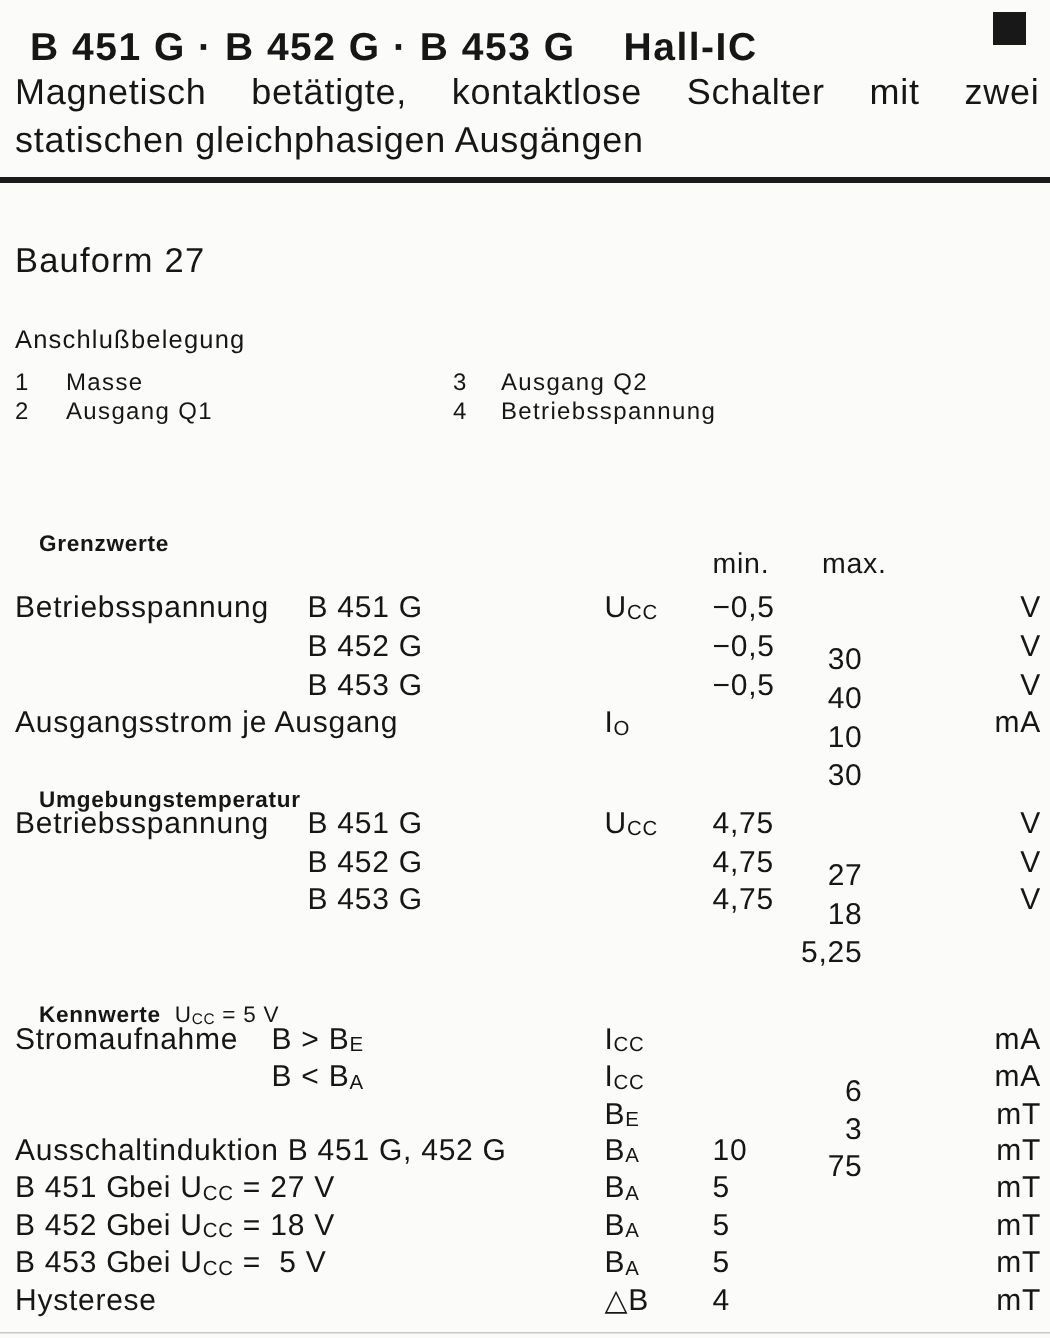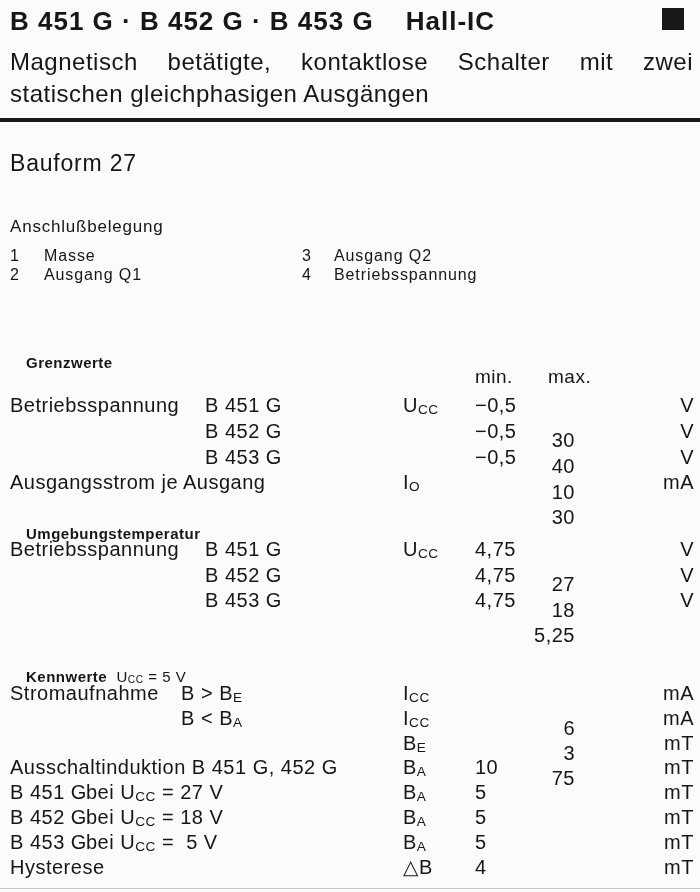--- a/index.html
+++ b/index.html
@@ -8,30 +8,30 @@
   html,body{margin:0;padding:0;}
   body{
     width:700px;height:892px;position:relative;overflow:hidden;
     background:var(--paper);color:var(--ink);
     font-family:"Liberation Sans","DejaVu Sans",sans-serif;
   }
   .b{font-weight:700;}
   sub{font-size:0.68em;vertical-align:-0.14em;letter-spacing:0.5px;}
 
   
-  h1{position:absolute;top:6px;left:10px;margin:0;font-size:26px;font-weight:700;letter-spacing:1px;white-space:pre;}
+  h1{position:absolute;top:6px;left:10px;margin:10px;font-size:26px;font-weight:700;letter-spacing:1px;white-space:pre;}
   h1 .product{margin-left:32px;}
   .mark{position:absolute;top:8px;left:662px;width:22px;height:22px;background:#181818;}
   .subtitle{
     position:absolute;top:46px;left:10px;width:683px;margin:0;
     font-size:24px;line-height:32px;letter-spacing:0.5px;text-align:justify;
   }
   .rule{position:absolute;top:118px;left:0;width:700px;height:4px;background:var(--rule);}
 
-  .bauform{position:absolute;top:150px;left:10px;font-size:23px;letter-spacing:0.8px;}
+  .bauform{position:absolute;top:160px;left:10px;font-size:23px;letter-spacing:0.8px;}
 
   .pin-heading{position:absolute;top:217px;left:10px;font-size:17px;letter-spacing:0.8px;}
   .pin-grid{
     position:absolute;top:247px;left:10px;
     display:grid;grid-template-columns:34px 258px 32px auto;grid-auto-rows:18.5px;
     font-size:16px;letter-spacing:0.9px;
   }
 
   
   .section{position:absolute;left:0;width:700px;}

